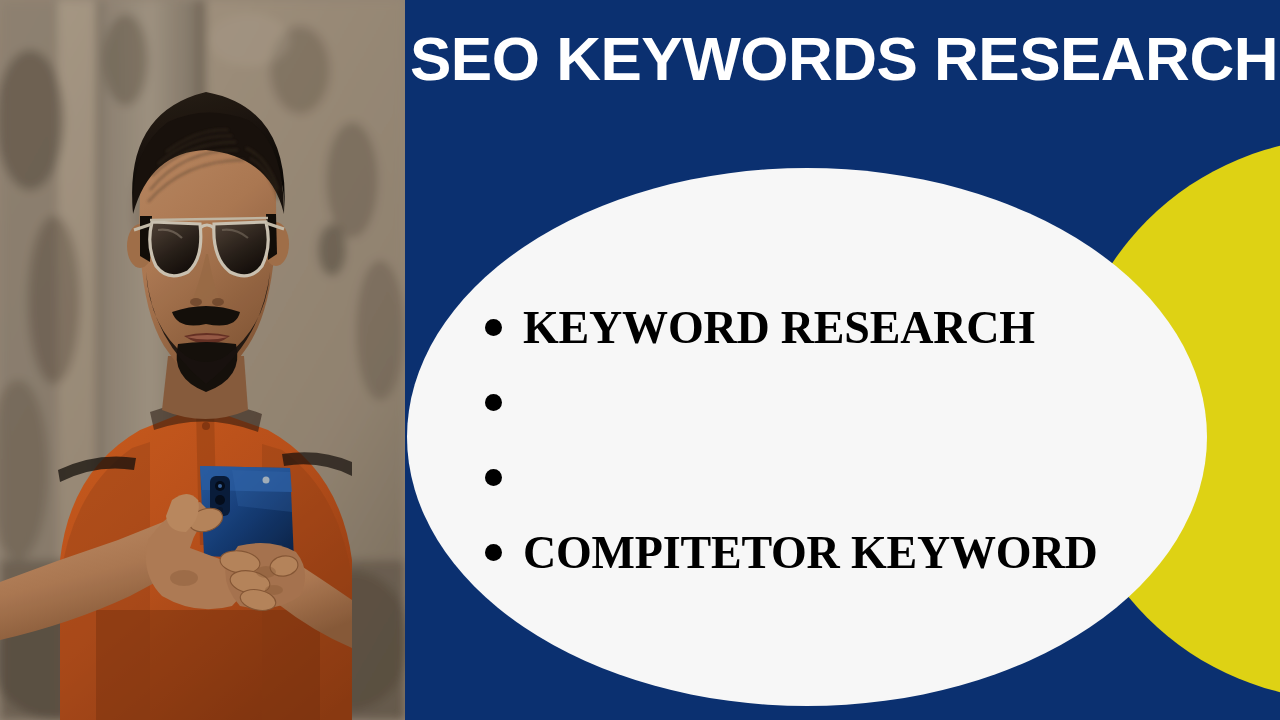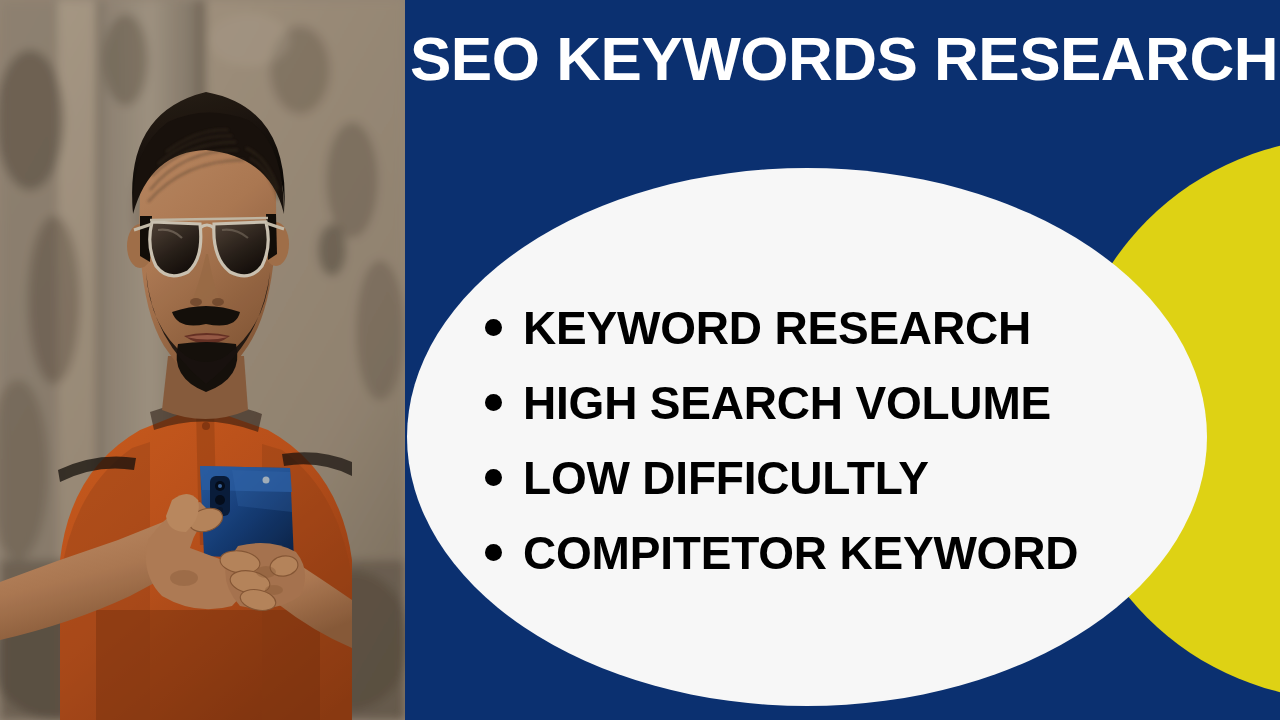--- a/index.html
+++ b/index.html
@@ -106,21 +106,21 @@
     flex: 0 0 auto;
     width: 17px;
     height: 17px;
     border-radius: 50%;
     background: #000000;
     margin-right: 21px;
   }
   .bullet-text {
     flex: 1 1 auto;
     color: #000000;
-    font-family: Liberation Sans, sans-serif;
+    font-family: Liberation Serif, serif;
     font-weight: bold;
     font-size: 46px;
     line-height: 1;
     letter-spacing: -0.2px;
     white-space: nowrap;
   }
 </style>
 </head>
 <body>
 
@@ -325,25 +325,23 @@
 
     <h1 class="title">SEO KEYWORDS RESEARCH</h1>
 
     <ul class="bullet-list">
       <li class="bullet-item">
         <span class="bullet-dot"></span>
         <span class="bullet-text">KEYWORD RESEARCH</span>
       </li>
       <li class="bullet-item">
         <span class="bullet-dot"></span>
-        <span class="bullet-text">HIGH SEARCH VOLUME</span>
       </li>
       <li class="bullet-item">
         <span class="bullet-dot"></span>
-        <span class="bullet-text">LOW DIFFICULTLY</span>
       </li>
       <li class="bullet-item">
         <span class="bullet-dot"></span>
         <span class="bullet-text">COMPITETOR KEYWORD</span>
       </li>
     </ul>
 
   </div>
 </div>
 

